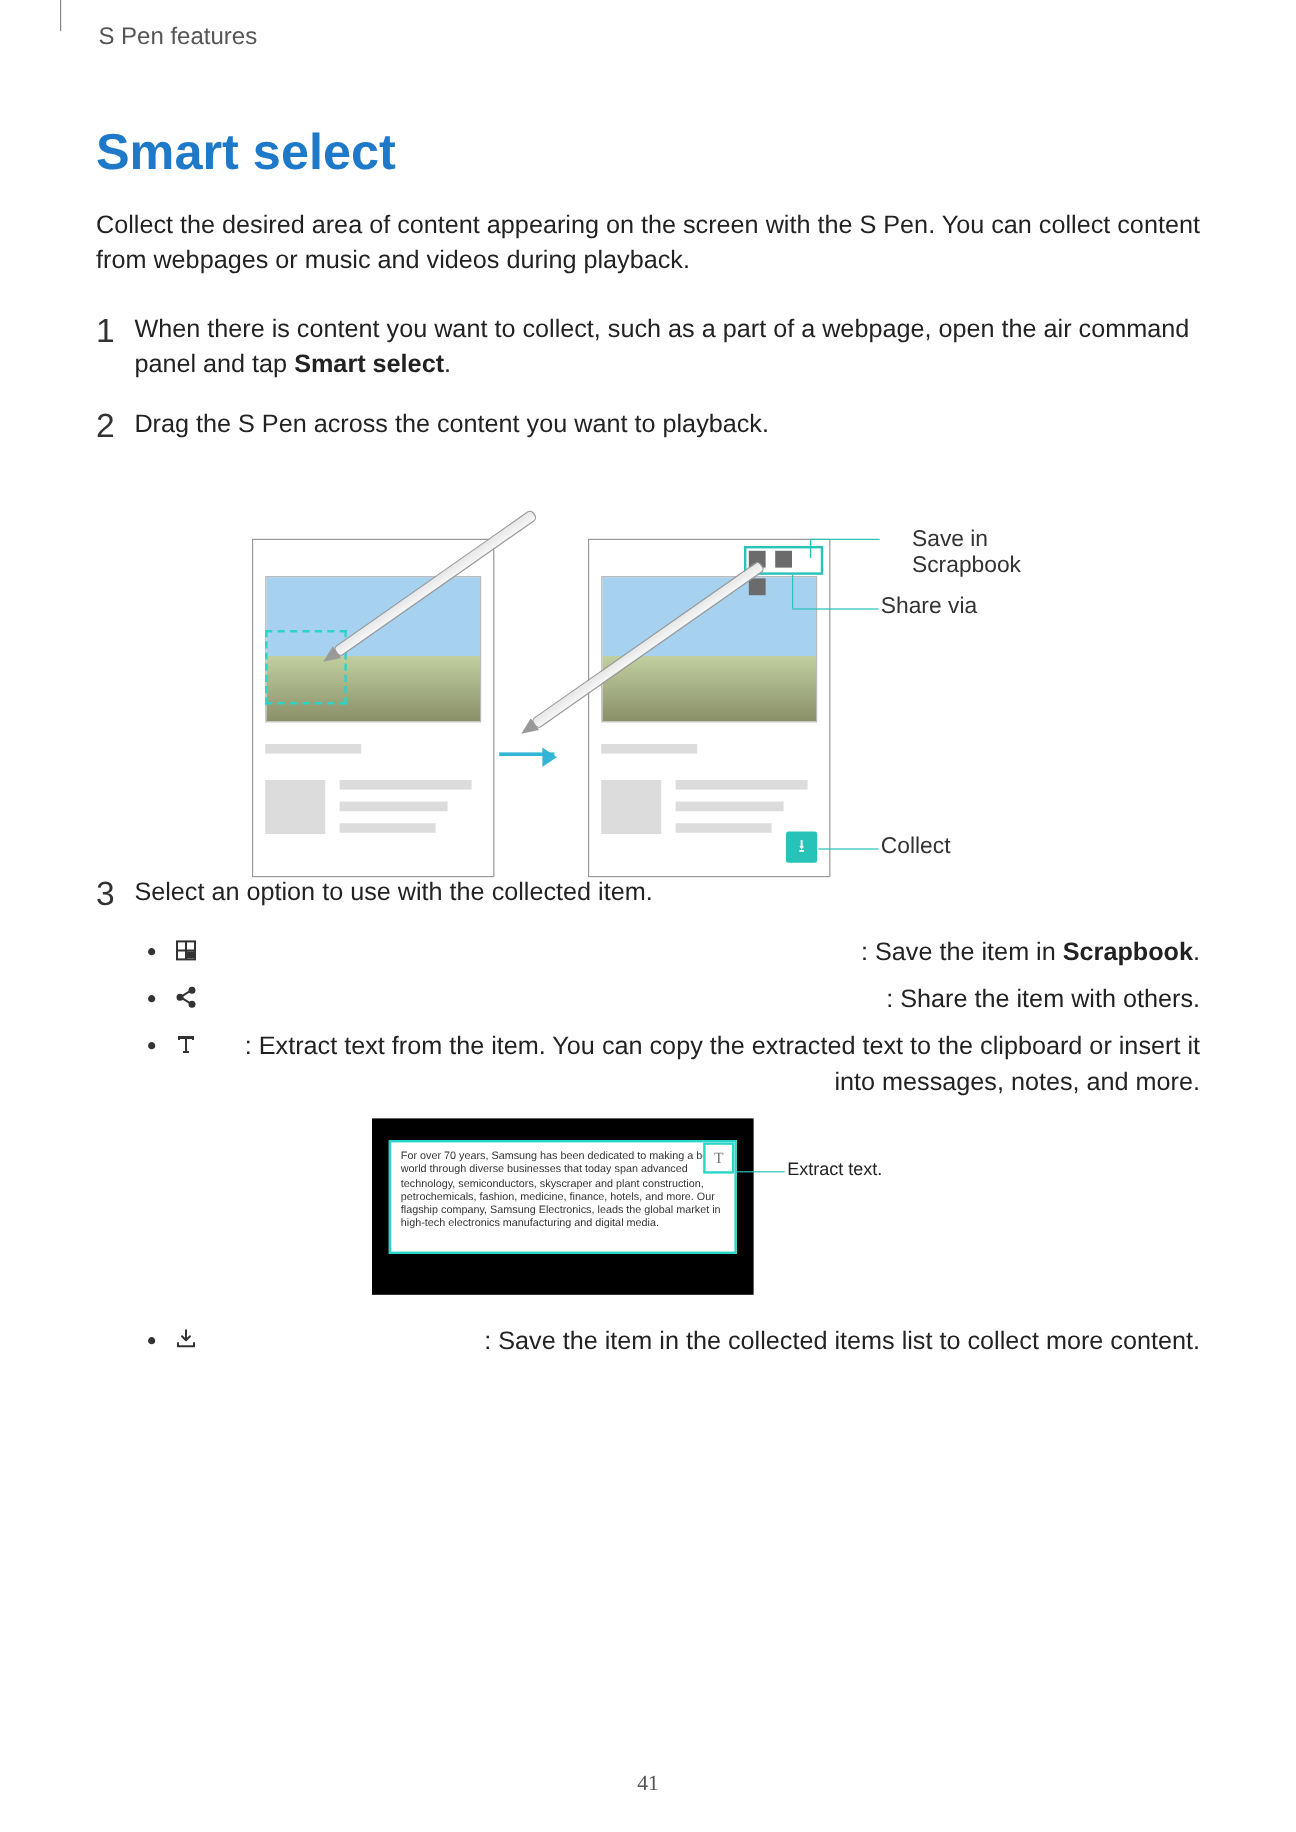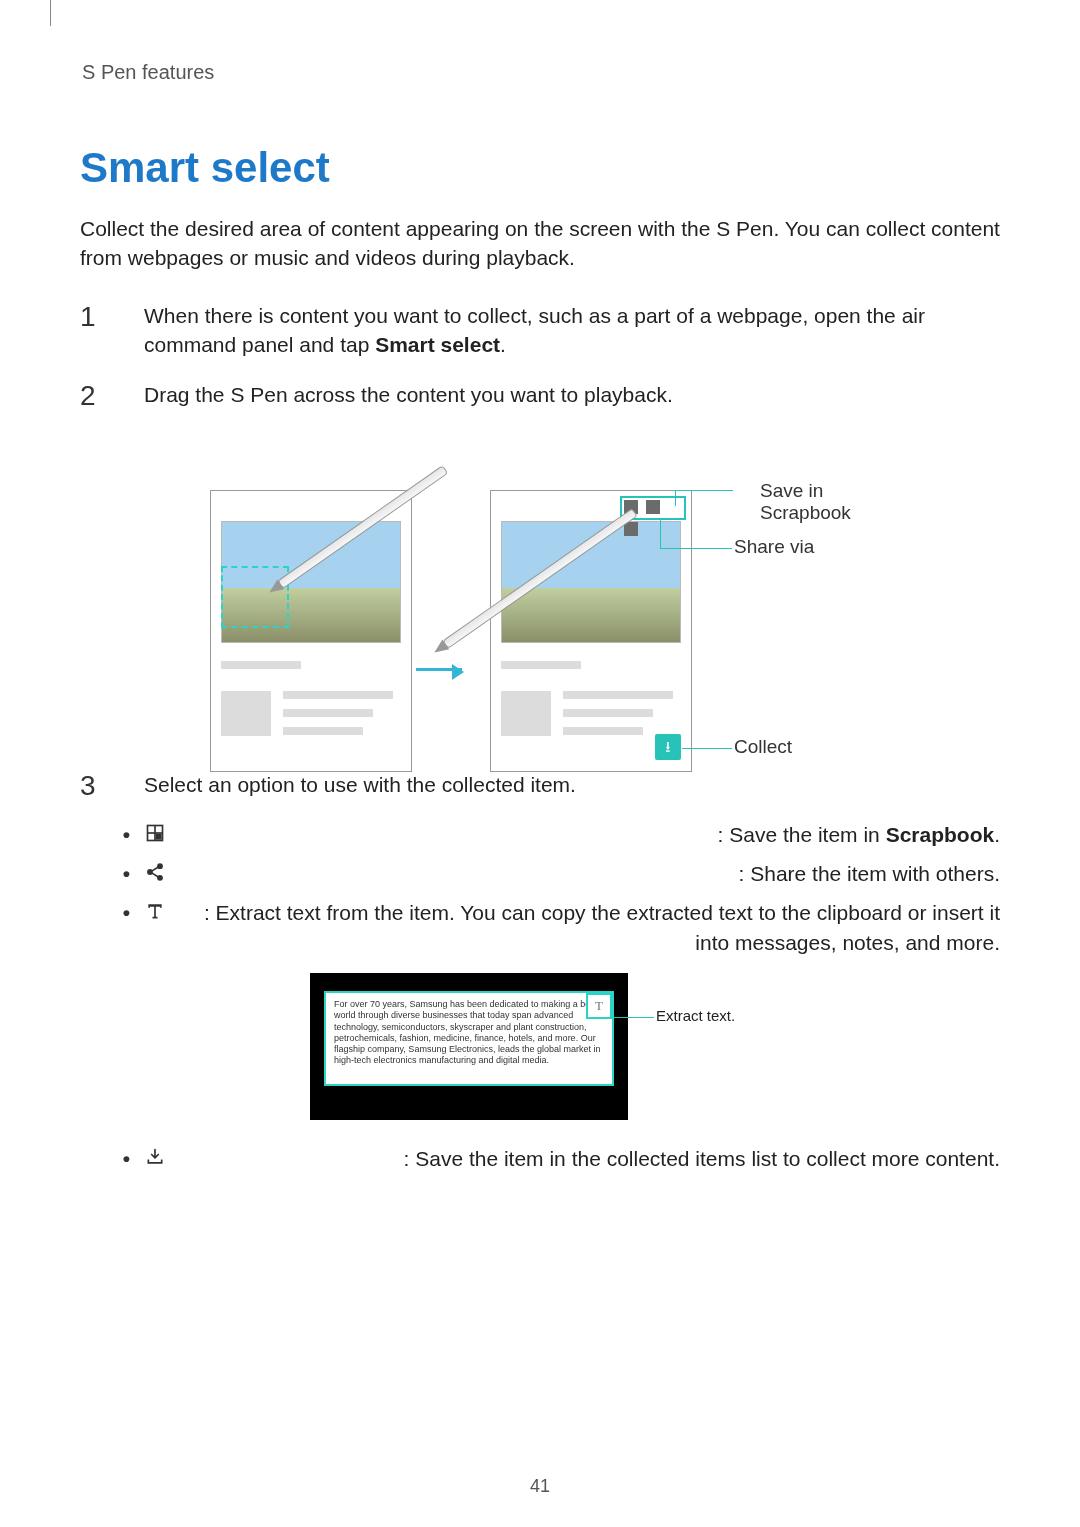--- a/index.html
+++ b/index.html
@@ -8,21 +8,21 @@
     background: #fff;
     font-family: "Segoe UI", "Helvetica Neue", Arial, sans-serif;
     color: #222;
     width: 1080px;
   }
   .page {
     position: relative;
     box-sizing: border-box;
     width: 1080px;
     min-height: 1527px;
-    padding: 61px 80px 60px 80px;
+    padding: 20px 80px 60px 80px;
   }
   .side-rule {
     position: absolute;
     left: 50px;
     top: 0;
     width: 0;
     height: 26px;
     border-left: 1px solid #888;
   }
   .header {
@@ -52,21 +52,20 @@
     color: #333;
     width: 32px;
     flex: 0 0 32px;
     line-height: 1;
     margin-top: 2px;
   }
   .step-body {
     font-size: 21px;
     line-height: 1.4;
     flex: 1;
-    margin-left: 32px;
   }
   .step-body .bold { font-weight: 700; }
 
   
   .figure1 {
     position: relative;
     width: 660px;
     height: 310px;
     margin: 20px auto 30px auto;
   }
@@ -266,20 +265,21 @@
     width: 40px; border-top:1px solid #27c2b8;
   }
 
   .pagenum {
     position: absolute;
     left: 0; right: 0;
     bottom: 30px;
     text-align: center;
     font-size: 18px;
     color: #555;
+    font-family: Liberation Serif, serif;
   }
 </style>
 </head>
 <body>
 
 <div class="page">
   <div class="side-rule"></div>
 
   <div class="header">S Pen features</div>
 

